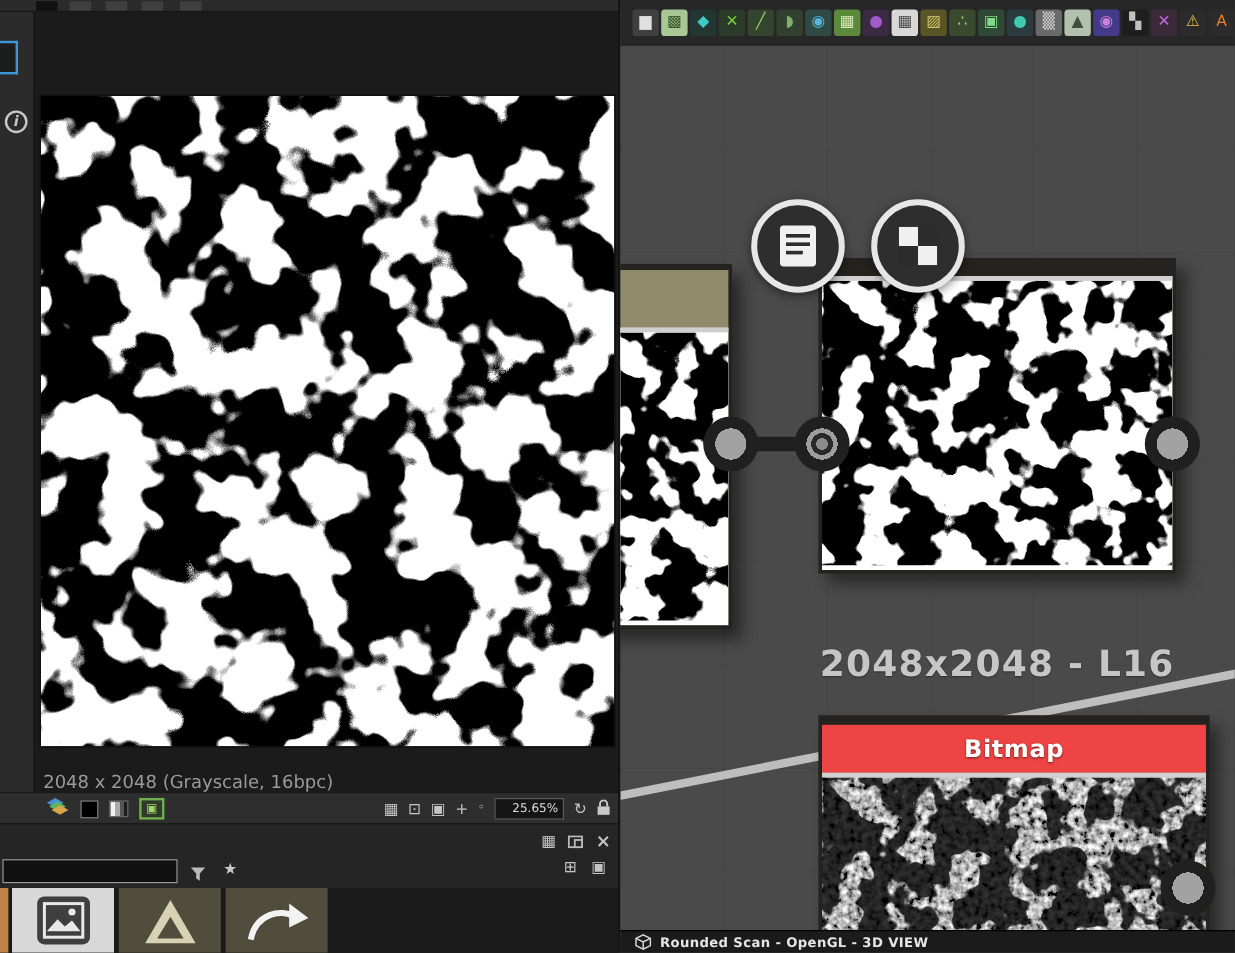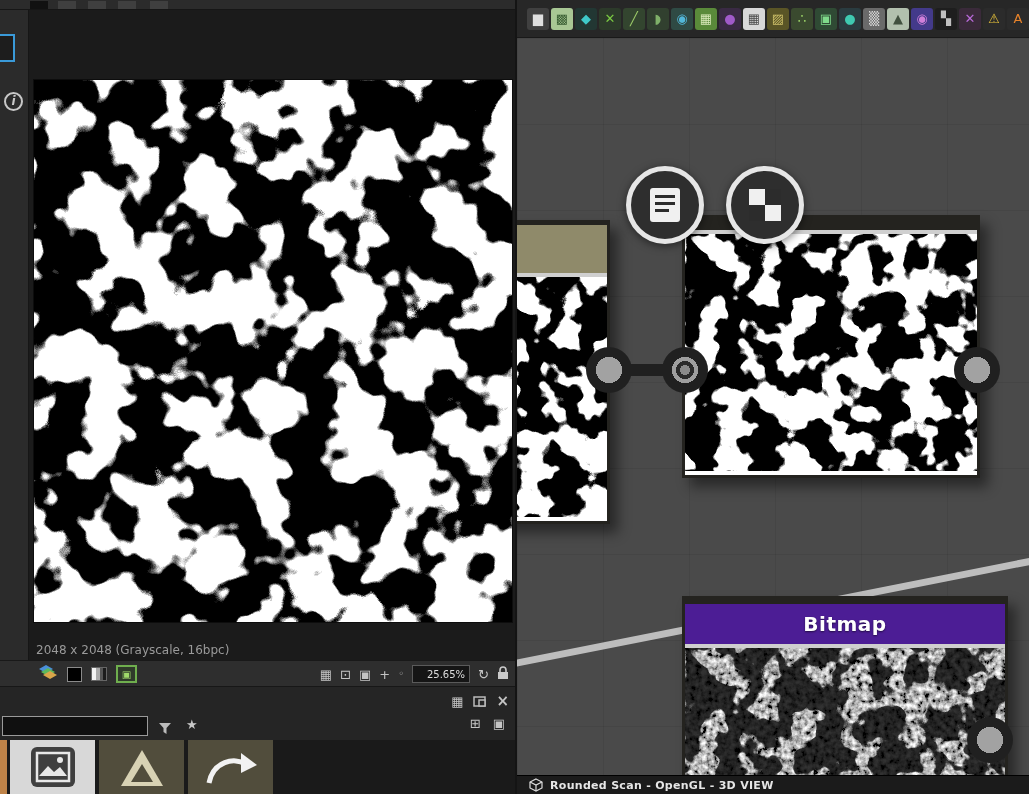--- a/index.html
+++ b/index.html
@@ -10,21 +10,21 @@
   
   #left{position:absolute;left:0;top:0;width:515px;height:794px;background:#242424}
   #top-strip{position:absolute;left:0;top:0;width:515px;height:10px;background:#2b2b2b;border-bottom:1px solid #161616}
   .topstub{position:absolute;top:1px;width:18px;height:8px;background:#3f3f3f}
   #side-strip{position:absolute;left:0;top:10px;width:28px;height:650px;background:#2b2b2b}
   #tool-tab{position:absolute;left:0;top:24px;width:15px;height:28px;background:#1d1d1d;border:2px solid #3a9ad9;border-left:none}
   #info-btn{position:absolute;left:4px;top:82px;width:19px;height:19px;border:2px solid #c8c8c8;border-radius:50%;
     color:#c8c8c8;font-size:12px;font-weight:bold;font-style:italic;text-align:center;line-height:15px}
   #view2d{position:absolute;left:28px;top:10px;width:487px;height:650px;background:#1b1b1b;border-left:1px solid #161616}
   #tex2d{position:absolute;left:5px;top:70px;outline:1px solid #0d0d0d}
-  #status2d{position:absolute;left:7px;top:633px;font-size:12px;color:#9a9a9a}
+  #status2d{position:absolute;left:7px;top:633px;font-size:15px;color:#9a9a9a}
 
   #v2d-toolbar{position:absolute;left:0;top:660px;width:515px;height:26px;background:#2e2e2e;border-top:1px solid #191919}
   .hflex{display:flex;align-items:center}
   #v2d-left{position:absolute;left:38px;top:3px;height:20px;gap:9px}
   #v2d-right{position:absolute;right:6px;top:3px;height:20px;gap:8px}
   .mini{color:#c4c4c4;font-size:13px;line-height:1}
   .mini.small{font-size:10px}
   #bg-swatch{width:15px;height:15px;background:#000;border:1px solid #8a8a8a}
   #channels-ic{width:16px;height:14px;border:1px solid #666;
     background:linear-gradient(90deg,#f2f2f2 0 4px,#aaa 4px 8px,#555 8px 11px,#1c1c1c 11px)}
@@ -268,24 +268,25 @@
 
       <div class="node" id="node-hist">
         <div class="node-topbar"></div>
         <div class="node-body">
           <svg width="292" height="237">
             <rect width="100%" height="100%" fill="#ffffff"></rect>
             <rect width="100%" height="100%" filter="url(#blobsSmall)"></rect>
           </svg>
         </div>
       </div>
+      <div class="node-label" id="label-hist">2048x2048 - L16</div>
 
       <div class="node" id="node-bitmap">
         <div class="node-topbar"></div>
-        <div class="node-header" style="background:#4c1d95">Bitmap</div>
+        <div class="node-header" style="background:#ef4444">Bitmap</div>
         <div class="node-body">
           <svg width="320" height="127">
             <rect width="100%" height="100%" fill="#555555"></rect>
             <rect width="100%" height="100%" filter="url(#granite)"></rect>
             <rect width="100%" height="100%" filter="url(#blobsSmall)" opacity="0.8"></rect>
           </svg>
         </div>
       </div>
 
       <div id="pin-connector"></div>

